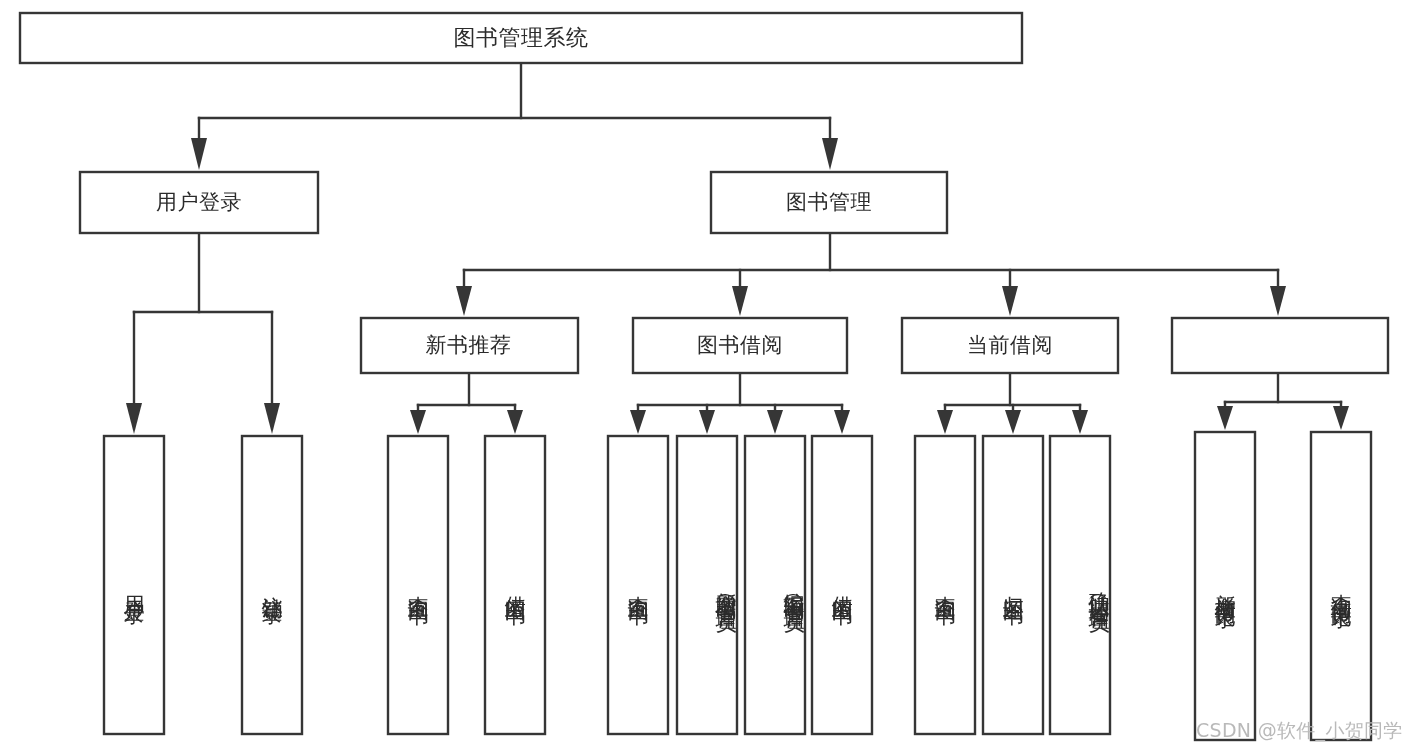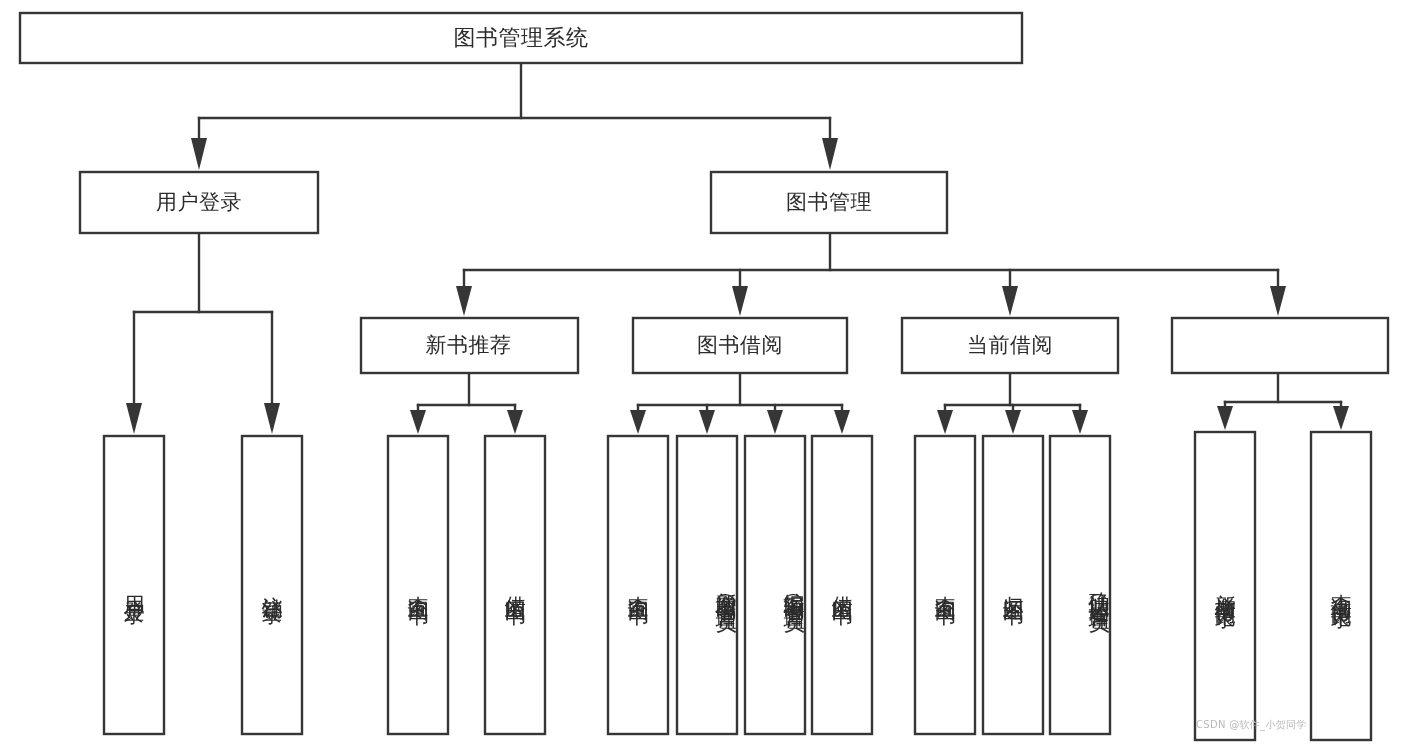--- a/index.html
+++ b/index.html
@@ -70,21 +70,21 @@
   }
   .label-v.vtop {
     align-items: flex-start;
   }
   .label-v.vmid {
     align-items: center;
   }
   .watermark {
     position: absolute;
     color: #b9b9b9;
-    font-size: 10px;
+    font-size: 19px;
     font-family: "DejaVu Sans", "Liberation Sans", sans-serif;
     white-space: nowrap;
     letter-spacing: 0.3px;
   }
 </style>
 </head>
 <body>
 
 <div id="diagram-root">
 

